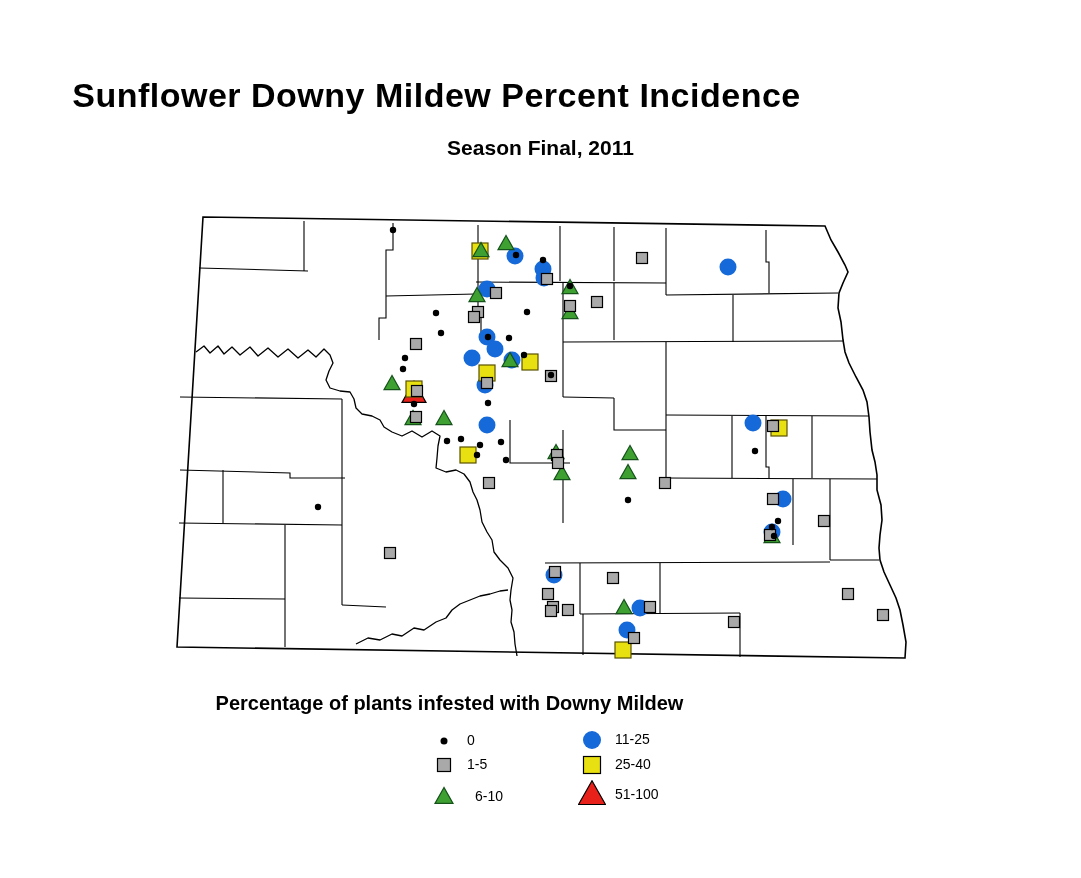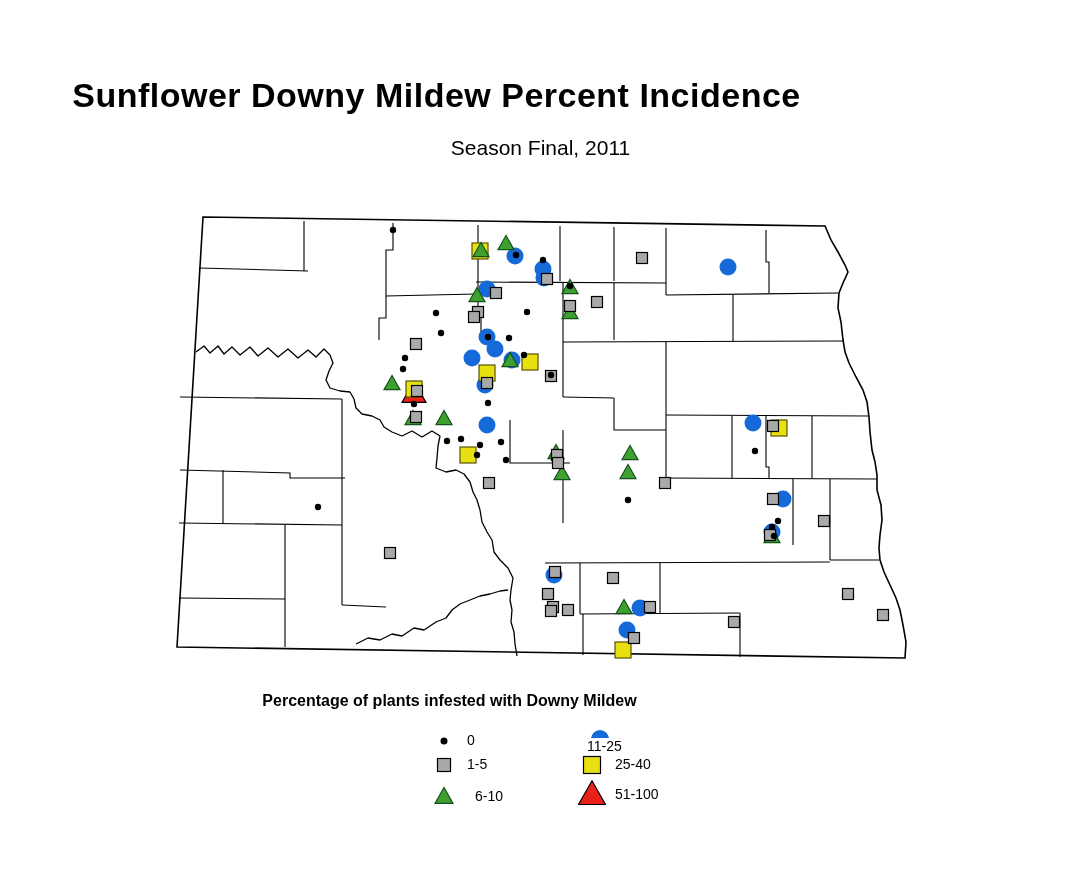--- a/index.html
+++ b/index.html
@@ -1,34 +1,34 @@
 <!DOCTYPE html>
 <html><head>
 <meta charset="utf-8">
 <style>
   html,body{margin:0;padding:0;background:#ffffff;}
   body{position:relative;width:1081px;height:878px;overflow:hidden;
        font-family:"Liberation Sans", sans-serif;color:#000;}
   .title{position:absolute;top:76px;left:0;width:873px;text-align:center;
          font-size:34px;font-weight:bold;letter-spacing:0.5px;}
   .subtitle{position:absolute;top:136px;left:0;width:1081px;text-align:center;
-            font-size:21px;font-weight:normal;}
+            font-size:21px;font-weight:bold;}
   #map{position:absolute;top:0;left:0;}
   .state{fill:#ffffff;stroke:#000000;stroke-width:1.6;}
   .county{fill:none;stroke:#000000;stroke-width:1.1;}
   .river{fill:none;stroke:#000000;stroke-width:1.3;stroke-linejoin:round;}
   .legend-heading{position:absolute;top:692px;left:0;width:899px;text-align:center;
-                  font-size:16px;font-weight:bold;}
+                  font-size:20px;font-weight:bold;}
   .legend-item{position:absolute;display:flex;align-items:center;height:30px;}
   .legend-item svg{display:block;}
   .legend-item .lbl{font-size:14px;margin-left:9px;}
   .li-0{left:430px;top:725px;}
   .li-1{left:430px;top:749px;text-align:right;}
   .li-2{left:430px;top:781px;gap:8px;}
-  .li-3{left:578px;top:724px;flex-direction:column;}
+  .li-3{left:578px;top:724px;}
   .li-4{left:578px;top:749px;}
   .li-5{left:578px;top:779px;}
 </style>
 </head>
 <body>
 
 <div class="title">Sunflower Downy Mildew Percent Incidence</div>
 <div class="subtitle">Season Final, 2011</div>
 
 <svg id="map" width="1081" height="878" viewBox="0 0 1081 878">

